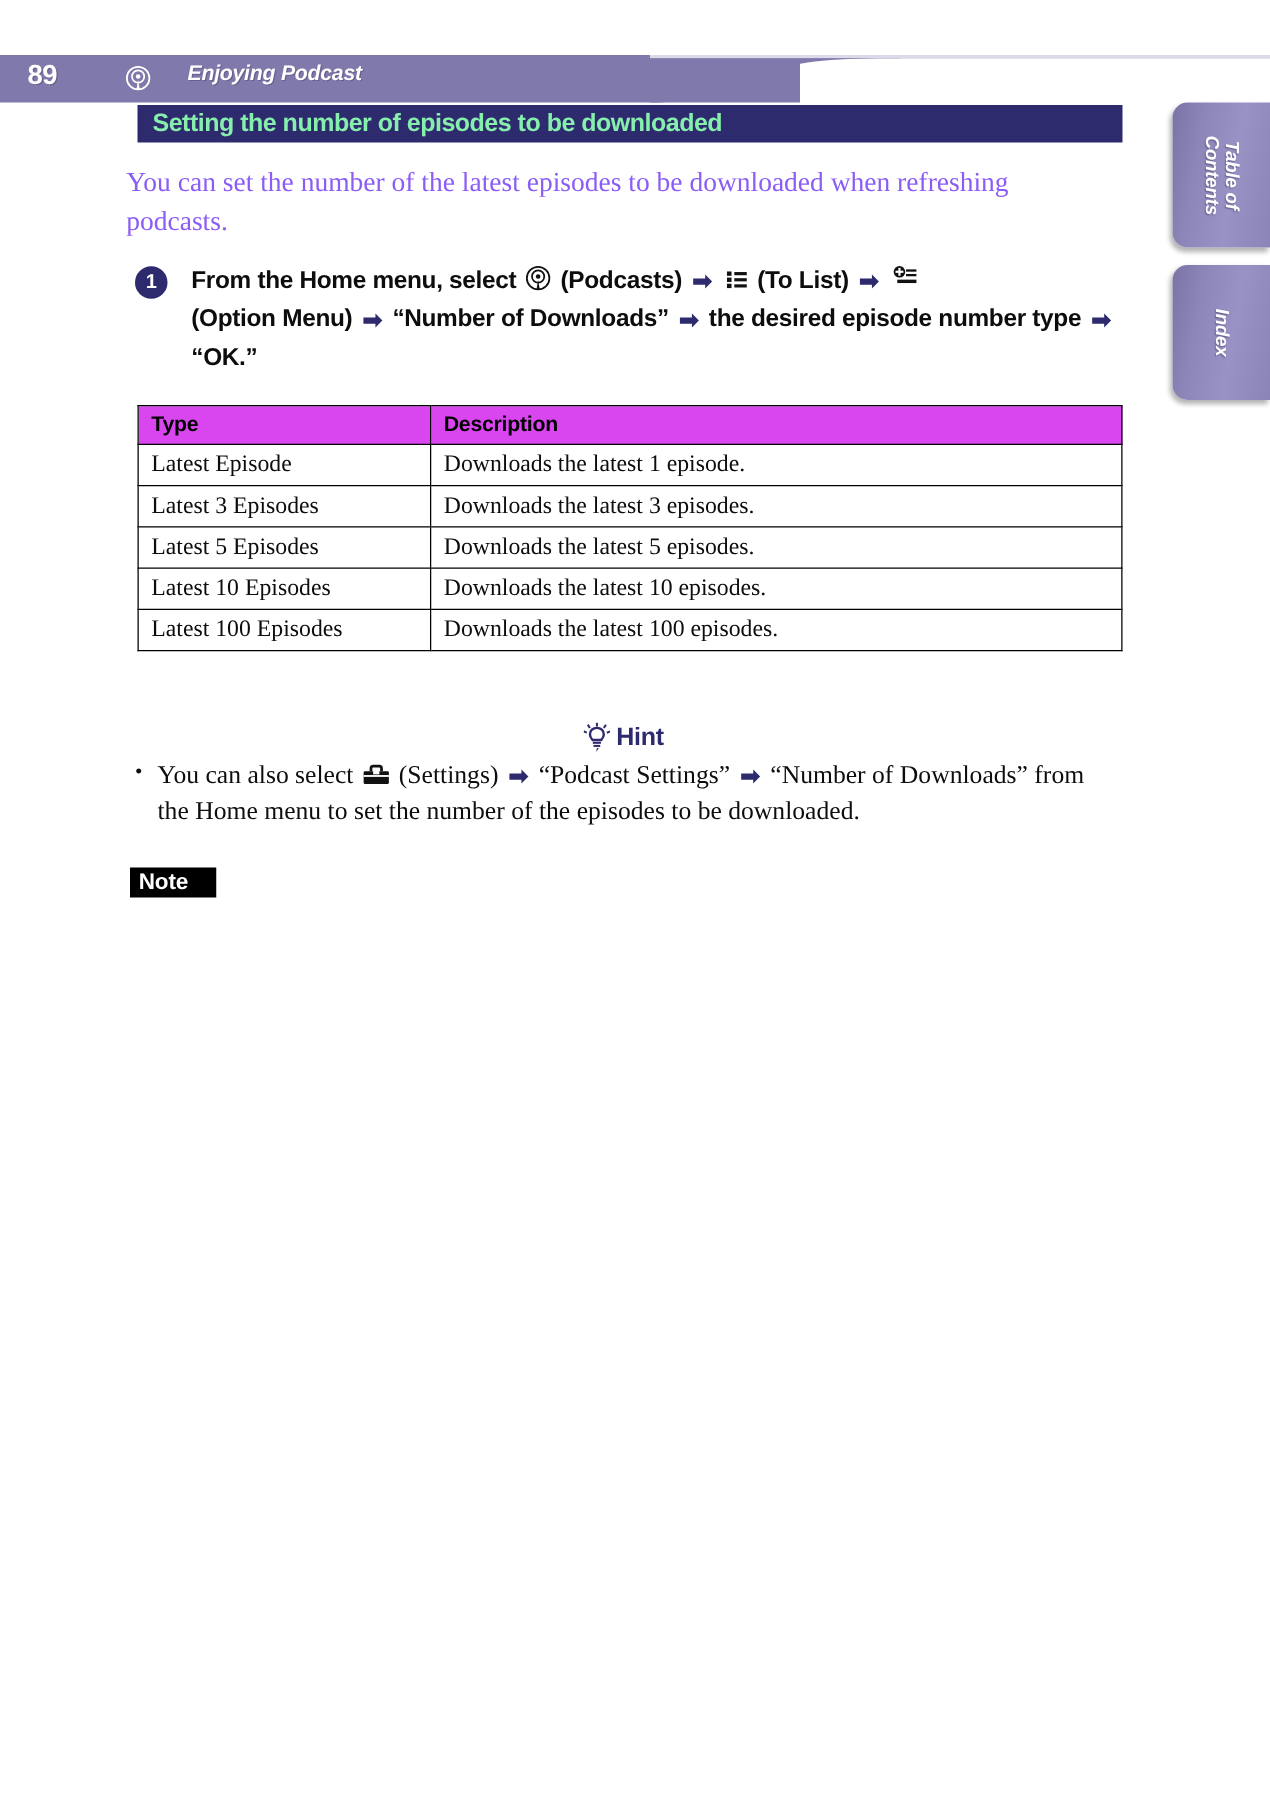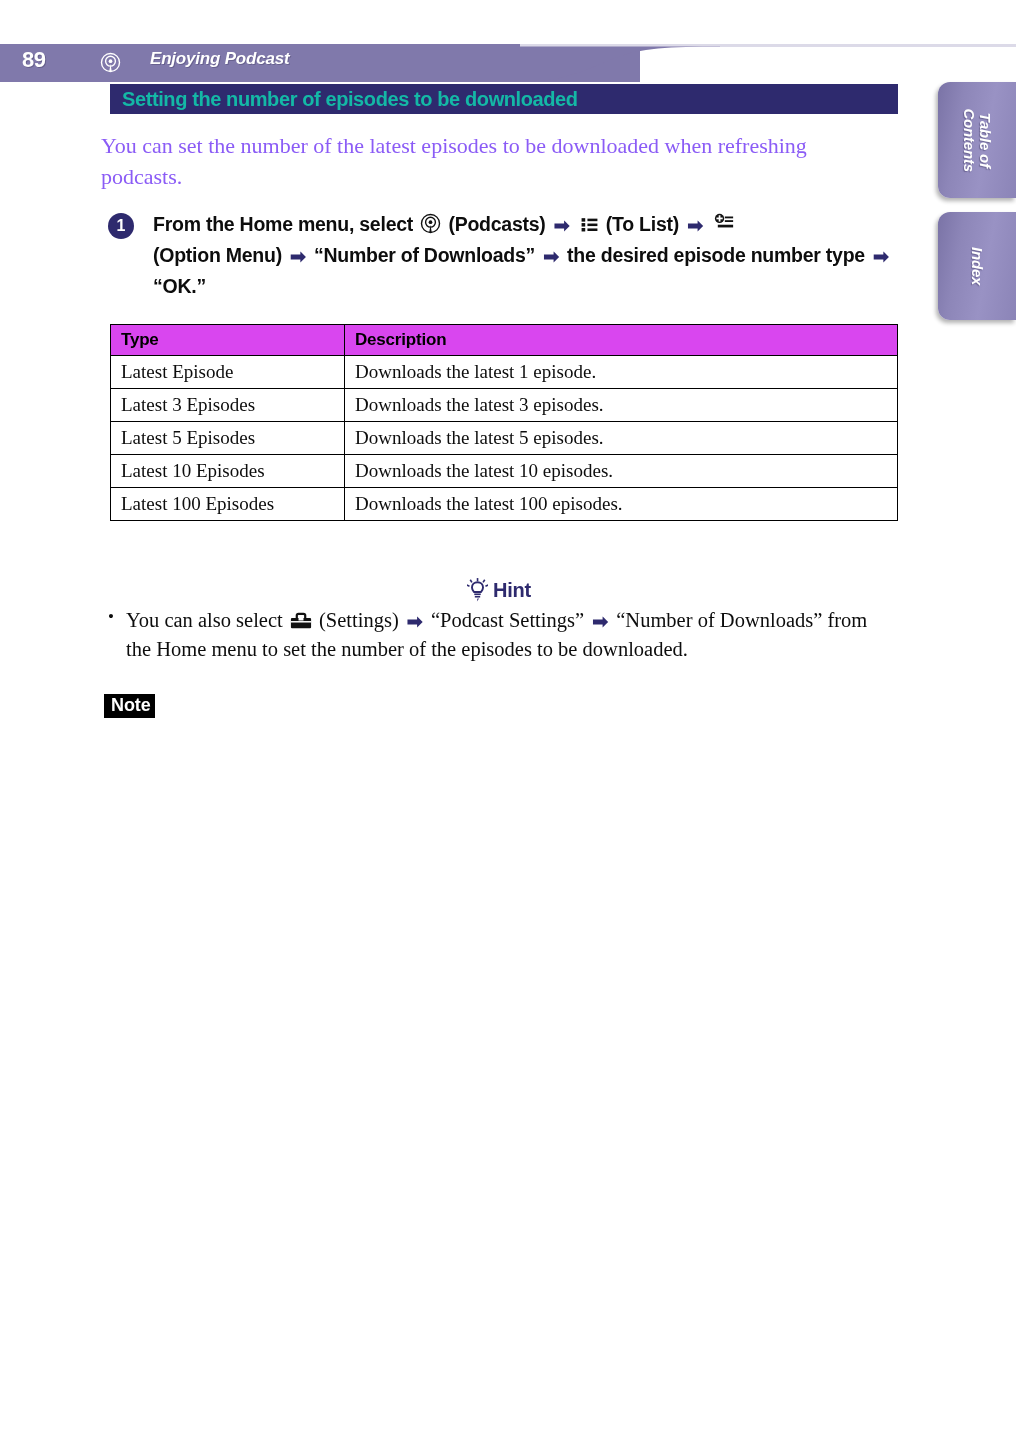--- a/index.html
+++ b/index.html
@@ -105,21 +105,21 @@
   #tab-toc { top: 82px; height: 116px; }
   #tab-index { top: 212px; height: 108px; }
 
   .section-title-bar {
     position: absolute;
     left: 110px;
     top: 84px;
     width: 788px;
     height: 30px;
     background: #2e2a6e;
-    color: #14b8a6;
+    color: #86efac;
     font-family: "Liberation Sans", sans-serif;
     font-weight: bold;
     font-size: 20px;
     font-stretch: condensed;
     letter-spacing: -0.4px;
     display: flex;
     align-items: center;
     padding-left: 12px;
     box-sizing: border-box;
   }
@@ -257,21 +257,21 @@
     width: 790px;
   }
   .note-label {
     display: inline-block;
     background: #000000;
     color: #ffffff;
     font-family: "Liberation Sans", sans-serif;
     font-weight: bold;
     font-size: 18px;
     font-stretch: condensed;
-    padding: 1px 4px 2px 7px;
+    padding: 1px 22px 2px 7px;
     letter-spacing: -0.1px;
     margin-bottom: 7px;
   }
 </style>
 </head>
 <body>
 
 <div class="page-header">
   <div class="header-topline"></div>
   <div class="header-bar"></div>

